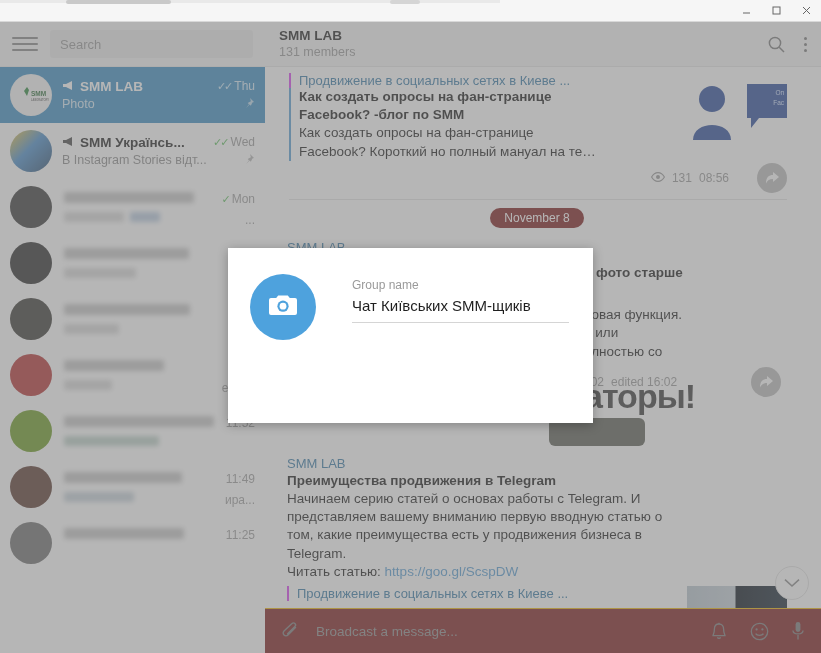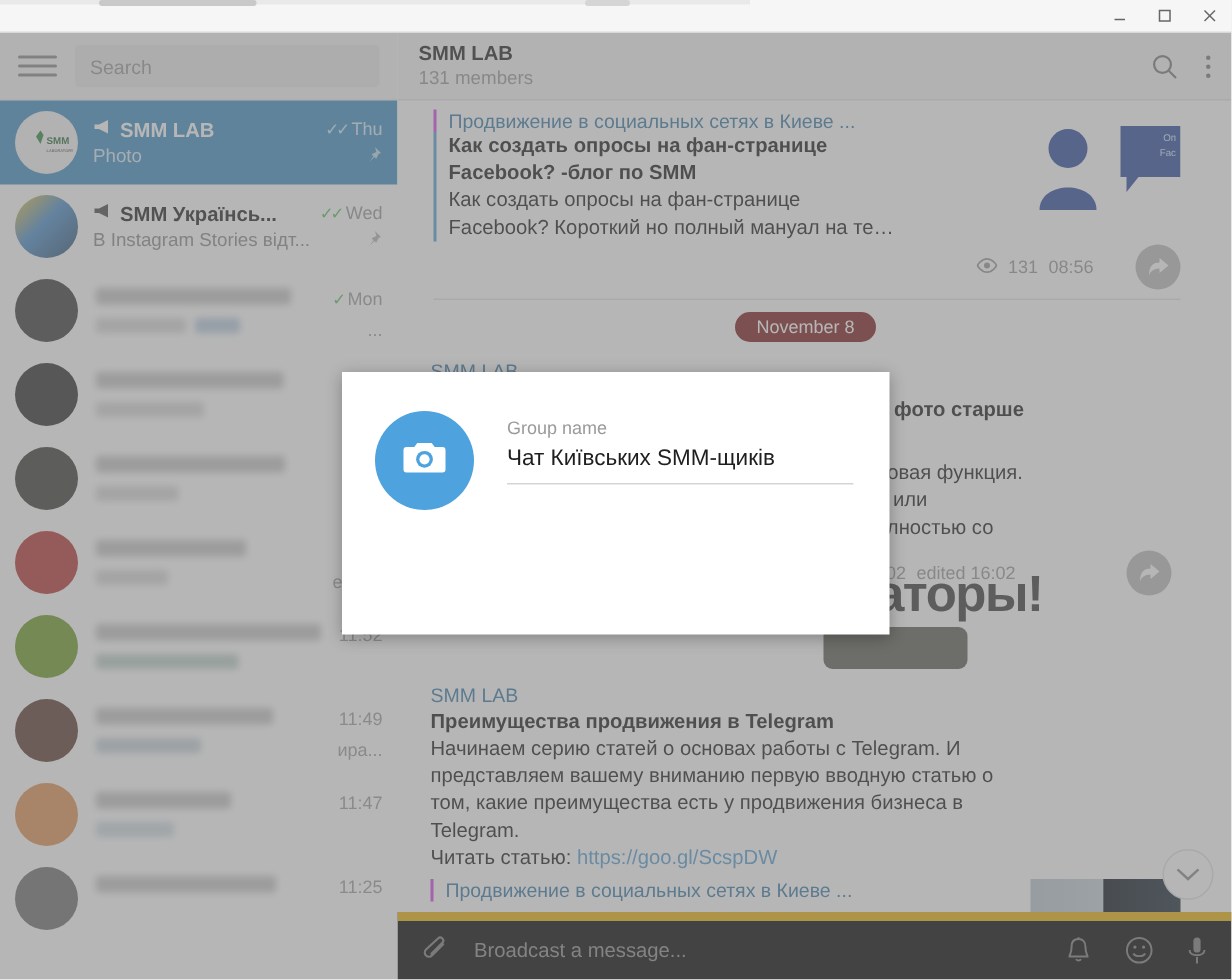--- a/index.html
+++ b/index.html
@@ -194,22 +194,22 @@
   .scrolldown {
     position: absolute; right: 12px; bottom: 8px;
     width: 34px; height: 34px; border-radius: 50%;
     background: #ffffff; border: 1px solid #e3e3e3;
     display:flex;align-items:center;justify-content:center;
     color:#8d8d8d;
   }
 
   .composer {
     height: 45px; flex: 0 0 45px;
-    border-top: 6px solid #eab308;
-    background: #000000;
+    border-top: 1px solid #eab308;
+    background: #7f1d1d;
     display: flex; align-items: center;
     padding: 0 16px; gap: 16px;
   }
   .composer-input { flex: 1; color: #8f8f8f; font-size: 13.5px; }
   .comp-right { display: flex; align-items: center; gap: 22px; }
 
   
   .overlay {
     position: absolute; top: 22px; left: 0;
     width: 821px; height: 631px;
@@ -220,21 +220,21 @@
   
   .modal {
     position: absolute;
     left: 228px; top: 248px;
     width: 365px; height: 175px;
     background: #ffffff;
     box-shadow: 0 2px 10px rgba(0,0,0,0.28);
     z-index: 60;
     padding: 26px 24px 0 22px;
   }
-  .modal-row { display: flex; gap: 22px; align-items: flex-start; }
+  .modal-row { display: flex; gap: 36px; align-items: flex-start; }
   .camcircle {
     width: 66px; height: 66px; border-radius: 50%;
     background: #4ea2dd;
     display:flex; align-items:center; justify-content:center;
     flex: 0 0 66px;
   }
   .field { flex: 1; padding-top: 4px; }
   .field-label { font-size: 12px; color: #9a9a9a; margin-bottom: 5px; }
   .field-value { font-size: 15px; color: #1f1f1f; padding-bottom: 8px; }
   .field-underline { border-bottom: 1px solid #d5d5d5; }
@@ -412,28 +412,20 @@
         <div class="blurrow">
           <div class="pixav" style="background:#5c3a30"></div>
           <div class="pixtitle" style="width:118px"></div>
           <div class="pixsub" style="width:70px;background:#c7d2da"></div>
           <div class="blurtime">
             <span>11:49</span>
           </div>
           <div class="blurtail">ира...</div>
         </div>
 
-        <div class="blurrow">
-          <div class="pixav" style="background:#e09055"></div>
-          <div class="pixtitle" style="width:90px"></div>
-          <div class="pixsub" style="width:52px;background:#cfdbe2"></div>
-          <div class="blurtime">
-            <span>11:47</span>
-          </div>
-        </div>
 
         <div class="blurrow">
           <div class="pixav" style="background:#6f6f6f"></div>
           <div class="pixtitle" style="width:120px"></div>
           <div class="blurtime">
             <span>11:25</span>
           </div>
         </div>
 
       </div>

